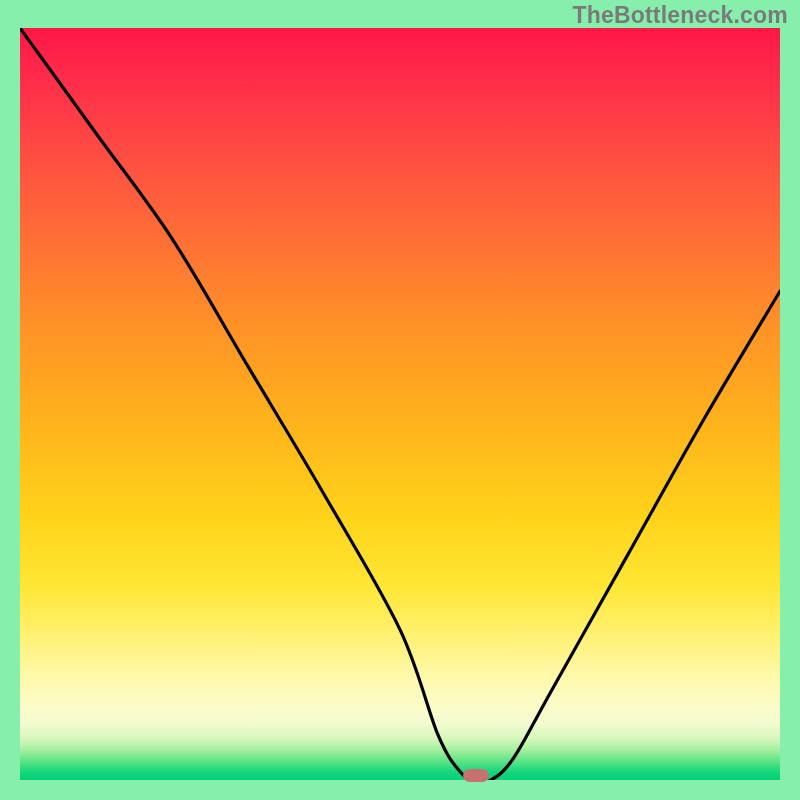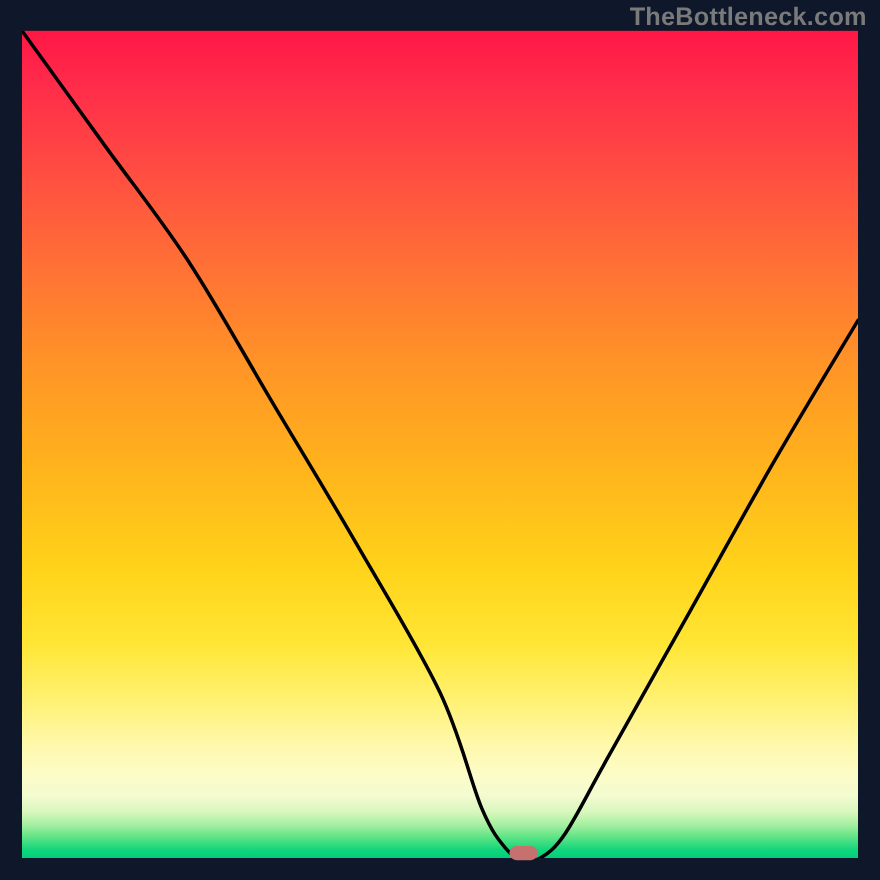--- a/index.html
+++ b/index.html
@@ -7,21 +7,21 @@
     padding: 0;
     width: 800px;
     height: 800px;
     background: #000;
     overflow: hidden;
   }
   .outer {
     position: relative;
     width: 800px;
     height: 800px;
-    background: #0f172a;
+    background: #86efac;
   }
   .watermark {
     position: absolute;
     top: 2px;
     right: 12px;
     color: #7a7a7a;
     font-family: Arial, Helvetica, sans-serif;
     font-size: 23px;
     font-weight: 600;
     letter-spacing: 0.2px;

